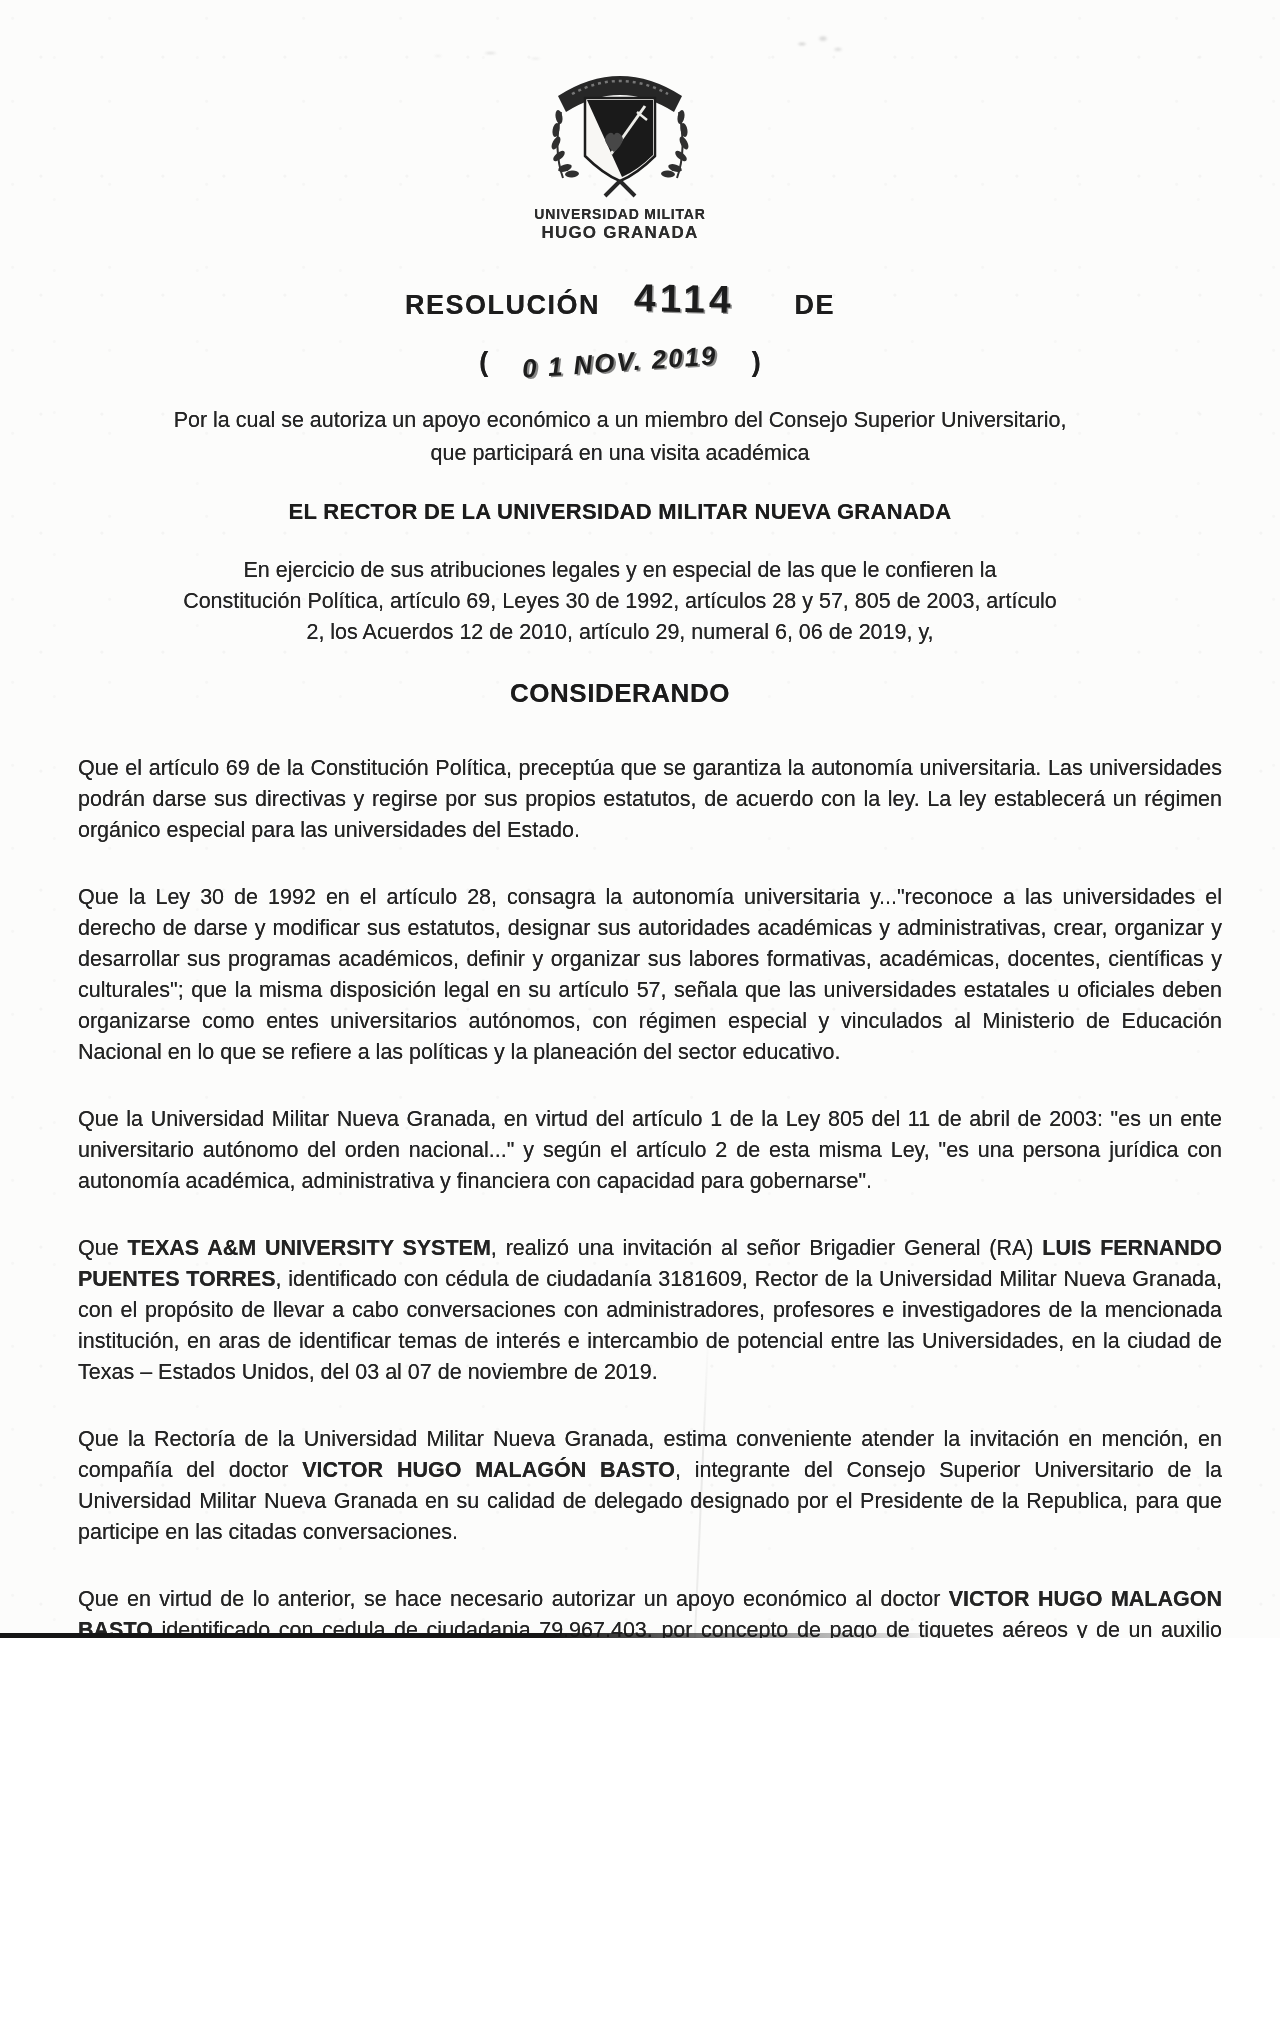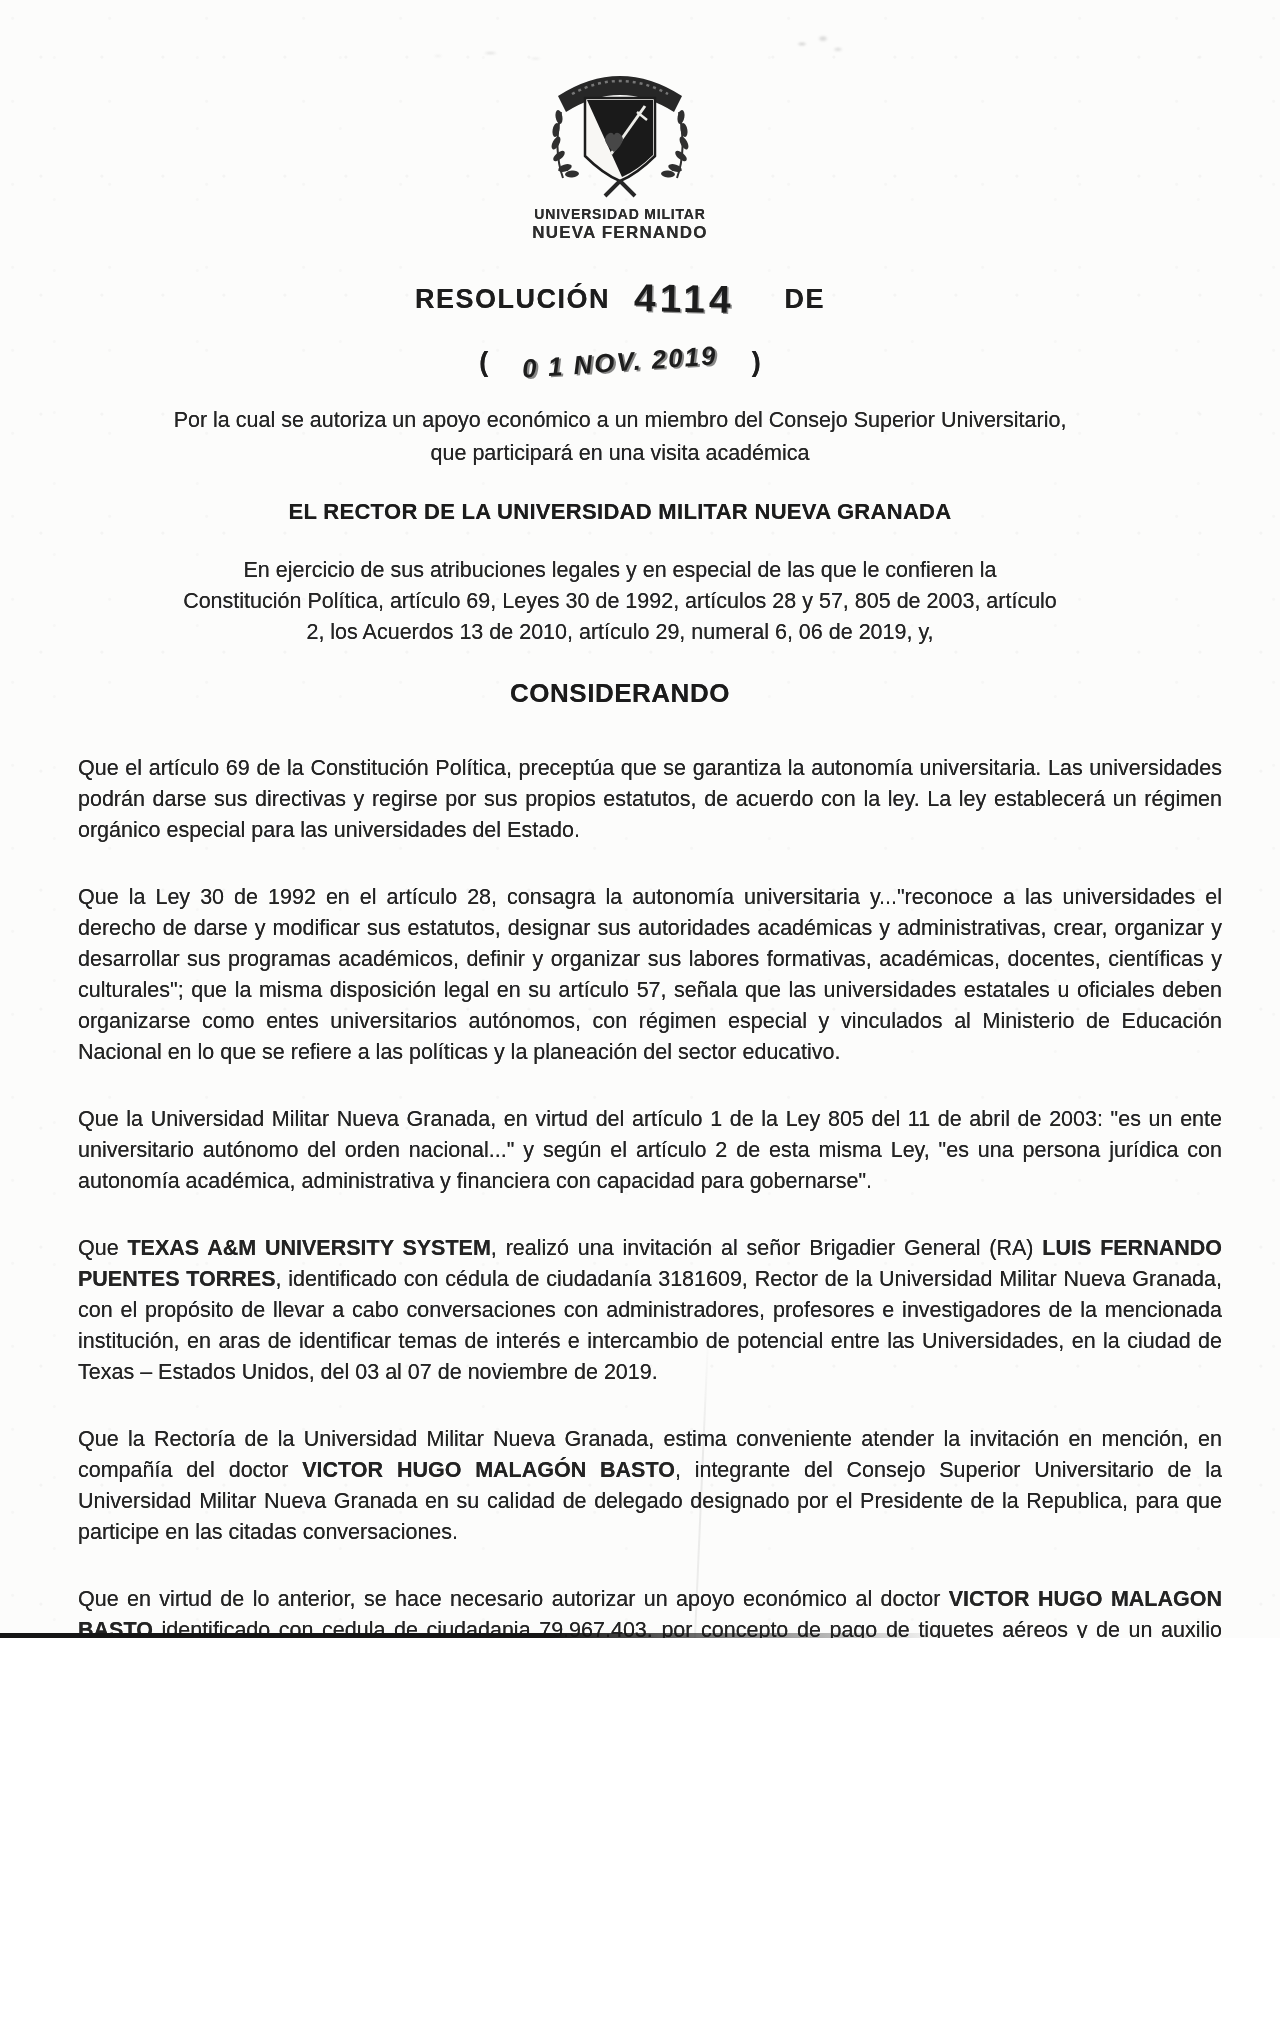--- a/index.html
+++ b/index.html
@@ -34,21 +34,21 @@
     transform:rotate(2.5deg);filter:blur(.5px);}
 
   
   .center-col{width:1160px;margin:0 auto;transform:translateX(-20px);text-align:center;}
   .crest-wrap{margin:0 auto;padding-top:50px;width:260px;text-align:center;}
   .crest-svg{display:block;margin:0 auto;filter:blur(.4px) contrast(1.05);}
   .wordmark{margin-top:4px;color:#2c2c2c;font-weight:bold;filter:blur(.4px);}
   .wordmark .wm1{font-size:14px;letter-spacing:.8px;line-height:17px;}
   .wordmark .wm2{font-size:17px;letter-spacing:1.2px;line-height:20px;}
 
-  .res-line{margin-top:34px;display:flex;justify-content:center;align-items:center;gap:10px;
+  .res-line{margin-top:34px;display:flex;justify-content:center;align-items:flex-end;gap:20px;
     font-weight:bold;font-size:27px;letter-spacing:1.5px;color:#1d1d1d;}
   .stamp-num{font-size:39px;letter-spacing:4px;transform:rotate(1.2deg);
     text-shadow:1.6px 1.2px 0 rgba(25,25,25,.45);margin:0 14px;}
   .res-de{margin-left:26px;}
 
   .date-line{margin-top:26px;display:flex;justify-content:center;align-items:center;gap:34px;
     font-weight:bold;font-size:27px;color:#1d1d1d;}
   .stamp-date{font-size:26px;letter-spacing:2px;transform:rotate(-4deg);
     text-shadow:2px 1.5px 0 rgba(20,20,20,.5);font-style:italic;}
 
@@ -109,21 +109,21 @@
 
         <path d="M120,56 L86,104" stroke="#e8e8e4" stroke-width="3"></path>
         <path d="M112,62 L122,70" stroke="#e8e8e4" stroke-width="2.5"></path>
 
         <path d="M83,96 q-6,-8 0,-12 q4,-3 6,1 q2,-4 6,-1 q6,4 0,12 q-3,4 -6,6 q-3,-2 -6,-6 Z" fill="#4a4a4a"></path>
 
         <path d="M95,131 L80,146 M95,131 L110,146" stroke="#2b2b2b" stroke-width="4" fill="none"></path>
       </svg>
       <div class="wordmark scan">
         <div class="wm1">UNIVERSIDAD MILITAR</div>
-        <div class="wm2">NUEVA FERNANDO</div>
+        <div class="wm2">HUGO GRANADA</div>
       </div>
     </div>
 
     <div class="res-line scan">
       <span>RESOLUCIÓN</span>
       <span class="stamp-num">4114</span>
       <span class="res-de">DE</span>
     </div>
 
     <div class="date-line scan">
@@ -135,21 +135,21 @@
     <div class="subject scan">
         <div>Por la cual se autoriza un apoyo económico a un miembro del Consejo Superior Universitario,</div>
         <div>que participará en una visita académica</div>
       </div>
 
     <div class="issuer scan">EL RECTOR DE LA UNIVERSIDAD MILITAR NUEVA GRANADA</div>
 
     <div class="legal scan">
         <div>En ejercicio de sus atribuciones legales y en especial de las que le confieren la</div>
         <div>Constitución Política, artículo 69, Leyes 30 de 1992, artículos 28 y 57, 805 de 2003, artículo</div>
-        <div>2, los Acuerdos 13 de 2010, artículo 29, numeral 6, 06 de 2019, y,</div>
+        <div>2, los Acuerdos 12 de 2010, artículo 29, numeral 6, 06 de 2019, y,</div>
       </div>
 
     <div class="considerando scan">CONSIDERANDO</div>
   </div>
 
   <div class="body-col scan">
       <p class="para"><span>Que el artículo 69 de la Constitución Política, preceptúa que se garantiza la autonomía universitaria. Las universidades podrán darse sus directivas y regirse por sus propios estatutos, de acuerdo con la ley.  La ley establecerá un régimen orgánico especial para las universidades del Estado.</span></p>
       <p class="para"><span>Que la Ley 30 de 1992 en el artículo 28, consagra la autonomía universitaria y..."reconoce a las universidades el derecho de darse y modificar sus estatutos, designar sus autoridades académicas y administrativas, crear, organizar y desarrollar sus programas académicos, definir y organizar sus labores formativas, académicas, docentes, científicas y culturales"; que la misma disposición legal en su artículo 57, señala que las universidades estatales u oficiales deben organizarse como entes universitarios autónomos, con régimen especial y vinculados al Ministerio de Educación Nacional en lo que se refiere a las políticas y la planeación del sector educativo.</span></p>
       <p class="para"><span>Que la Universidad Militar Nueva Granada, en virtud del artículo 1 de la Ley 805 del 11 de abril de 2003: "es un ente universitario autónomo del orden nacional..." y según el artículo 2 de esta misma Ley, "es una persona jurídica con autonomía académica, administrativa y financiera con capacidad para gobernarse".</span></p>
       <p class="para"><span>Que </span><span class="b">TEXAS A&amp;M UNIVERSITY SYSTEM</span><span>, realizó una invitación al señor Brigadier General (RA) </span><span class="b">LUIS FERNANDO PUENTES TORRES</span><span>, identificado con cédula de ciudadanía 3181609, Rector de la Universidad Militar Nueva Granada, con el propósito de llevar a cabo conversaciones con administradores, profesores e investigadores de la mencionada institución, en aras de identificar temas de interés e intercambio de potencial entre las Universidades, en la ciudad de Texas – Estados Unidos, del 03 al 07 de noviembre de 2019.</span></p>

